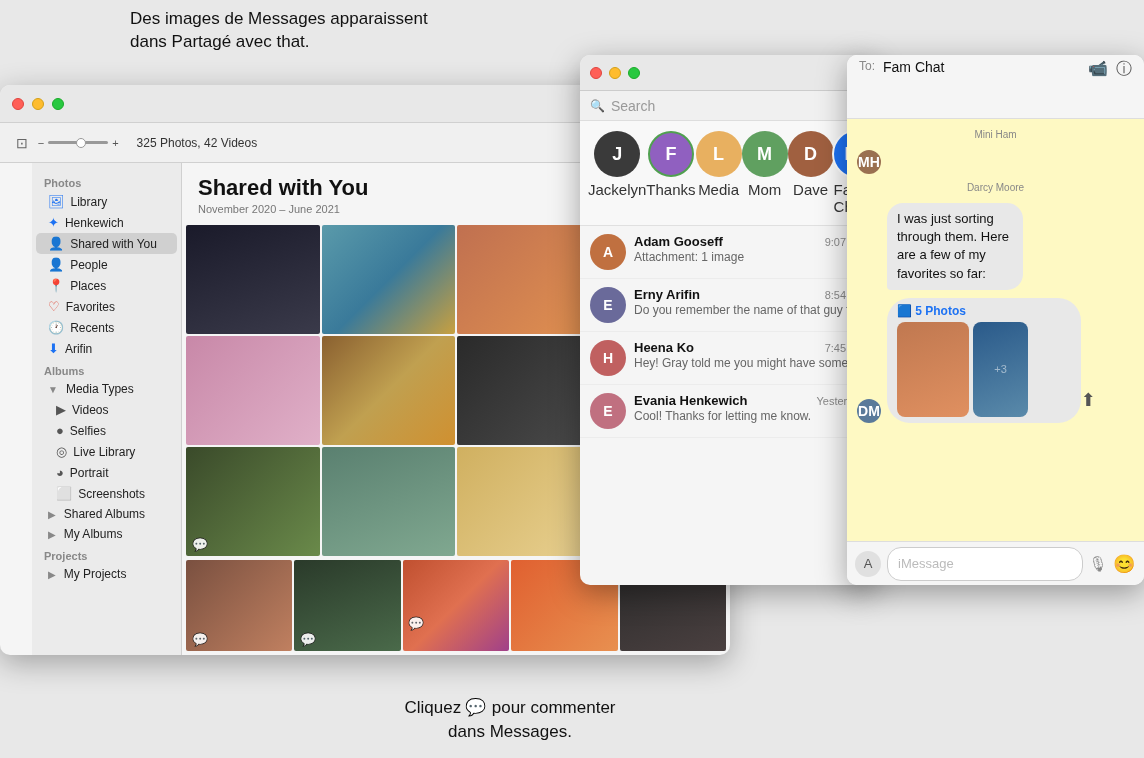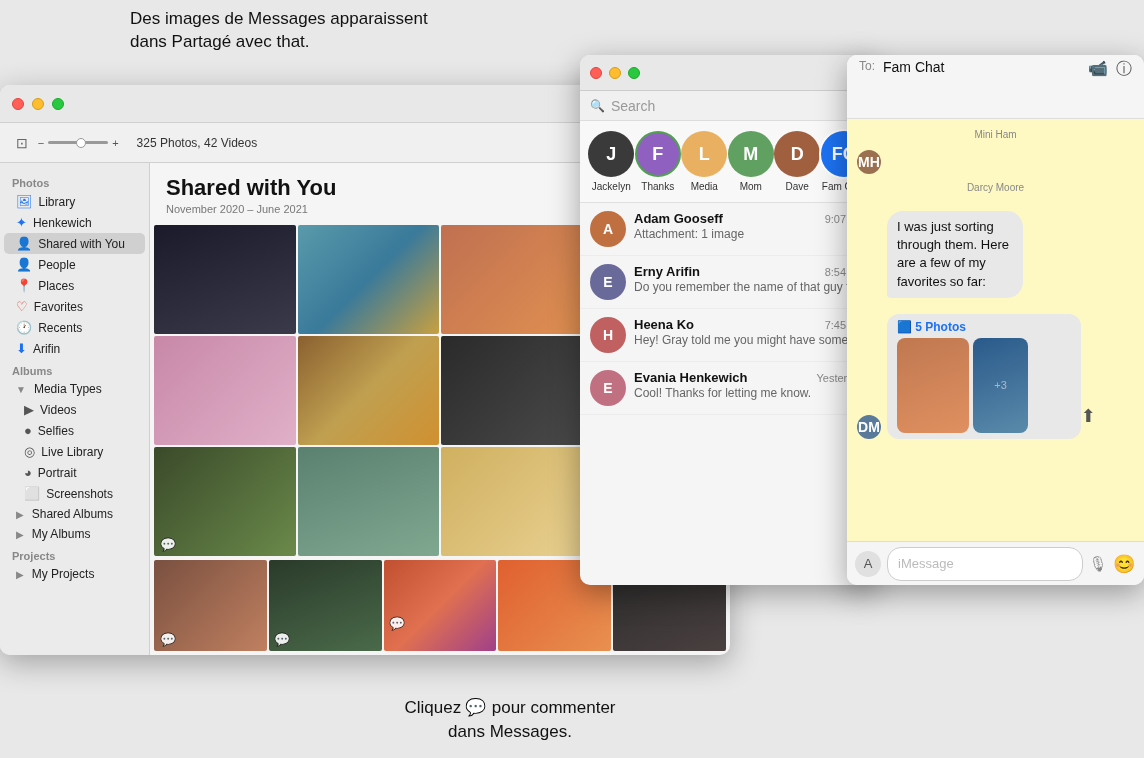--- a/index.html
+++ b/index.html
@@ -94,20 +94,21 @@
       border-radius: 50%; position: absolute; top: -3.5px; left: 28px;
     }
     .toolbar-info { font-size: 12px; color: #333; margin-left: 8px; }
     .toolbar-spacer { flex: 1; }
     .toolbar-btn { font-size: 16px; color: #555; cursor: pointer; margin-left: 4px; }
 
     .photos-main {
       display: flex;
       flex: 1;
       overflow: hidden;
+      margin-left: 32px;
     }
 
     
     .sidebar {
       width: 150px;
       background: #ebebeb;
       border-right: 1px solid #d0d0d0;
       overflow-y: auto;
       flex-shrink: 0;
       padding: 8px 0;
@@ -255,21 +256,21 @@
       color: #fff;
       overflow: hidden;
     }
     .av-dark { background: #3a3a3a; }
     .av-purple { background: #9060c0; border: 2px solid #50a050; }
     .av-peach { background: #e8b060; }
     .av-green { background: #60a060; }
     .av-brown { background: #a06040; }
     .av-blue-active { background: #1d72f3; }
     .pinned-name {
-      font-size: 10px;
+      font-size: 15px;
       color: #333;
     }
 
     .msg-list {
       flex: 1;
       overflow-y: auto;
     }
     .msg-item {
       display: flex;
       align-items: flex-start;
@@ -658,23 +659,23 @@
     <span class="chat-icon">ⓘ</span>
   </div>
   <div class="chat-messages">
     <div class="chat-sender-label">Mini Ham</div>
     <div class="bubble-row">
       <div class="bubble-avatar" style="background:#9a7050;">MH</div>
     </div>
     <div class="chat-sender-label">Darcy Moore</div>
     <div class="bubble-row">
       <div class="bubble-avatar" style="background:#5a7a9a;">DM</div>
-      <div style="display:flex;flex-direction:column;gap:16px;max-width:70%;margin-top:8px;">
+      <div style="display:flex;flex-direction:column;gap:8px;max-width:70%;">
         <div class="bubble received">I was just sorting through them. Here are a few of my favorites so far:</div>
-        <div style="background:#e8e8e8;border-radius:12px;padding:6px 10px;margin-left:0;">
+        <div style="background:#e8e8e8;border-radius:23px;padding:6px 10px;margin-left:0;">
           <div style="font-size:12px;color:#1d72f3;font-weight:600;">🟦 5 Photos</div>
           <div style="display:flex;gap:4px;margin-top:4px;position:relative;">
             <div style="width:72px;height:95px;border-radius:8px;background:linear-gradient(160deg,#c07850 0%,#e09060 100%);"></div>
             <div style="width:55px;height:95px;border-radius:8px;background:linear-gradient(160deg,#2a5a8a 0%,#5a8aaa 100%);position:relative;">
               <div style="position:absolute;top:50%;left:50%;transform:translate(-50%,-50%);font-size:11px;color:rgba(255,255,255,0.5);">+3</div>
             </div>
             <div style="position:absolute;right:-25px;bottom:6px;font-size:18px;color:#555;cursor:pointer;">⬆</div>
           </div>
         </div>
       </div>

